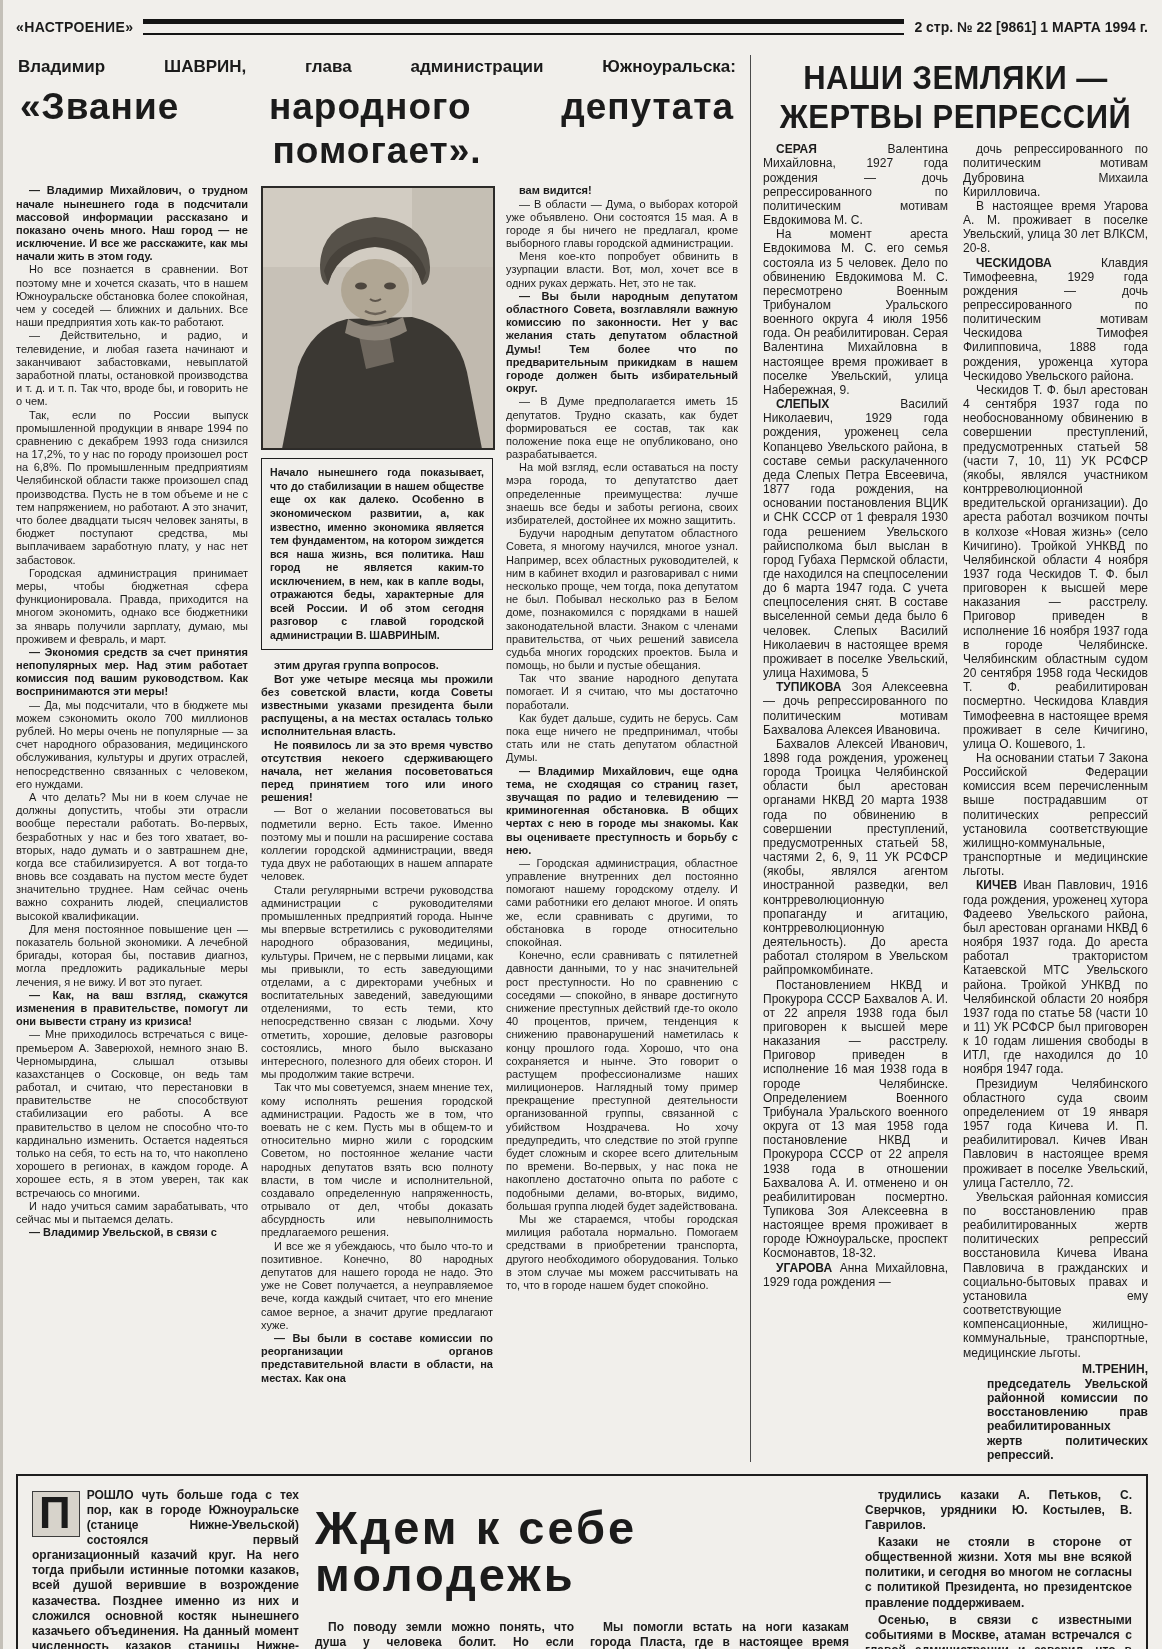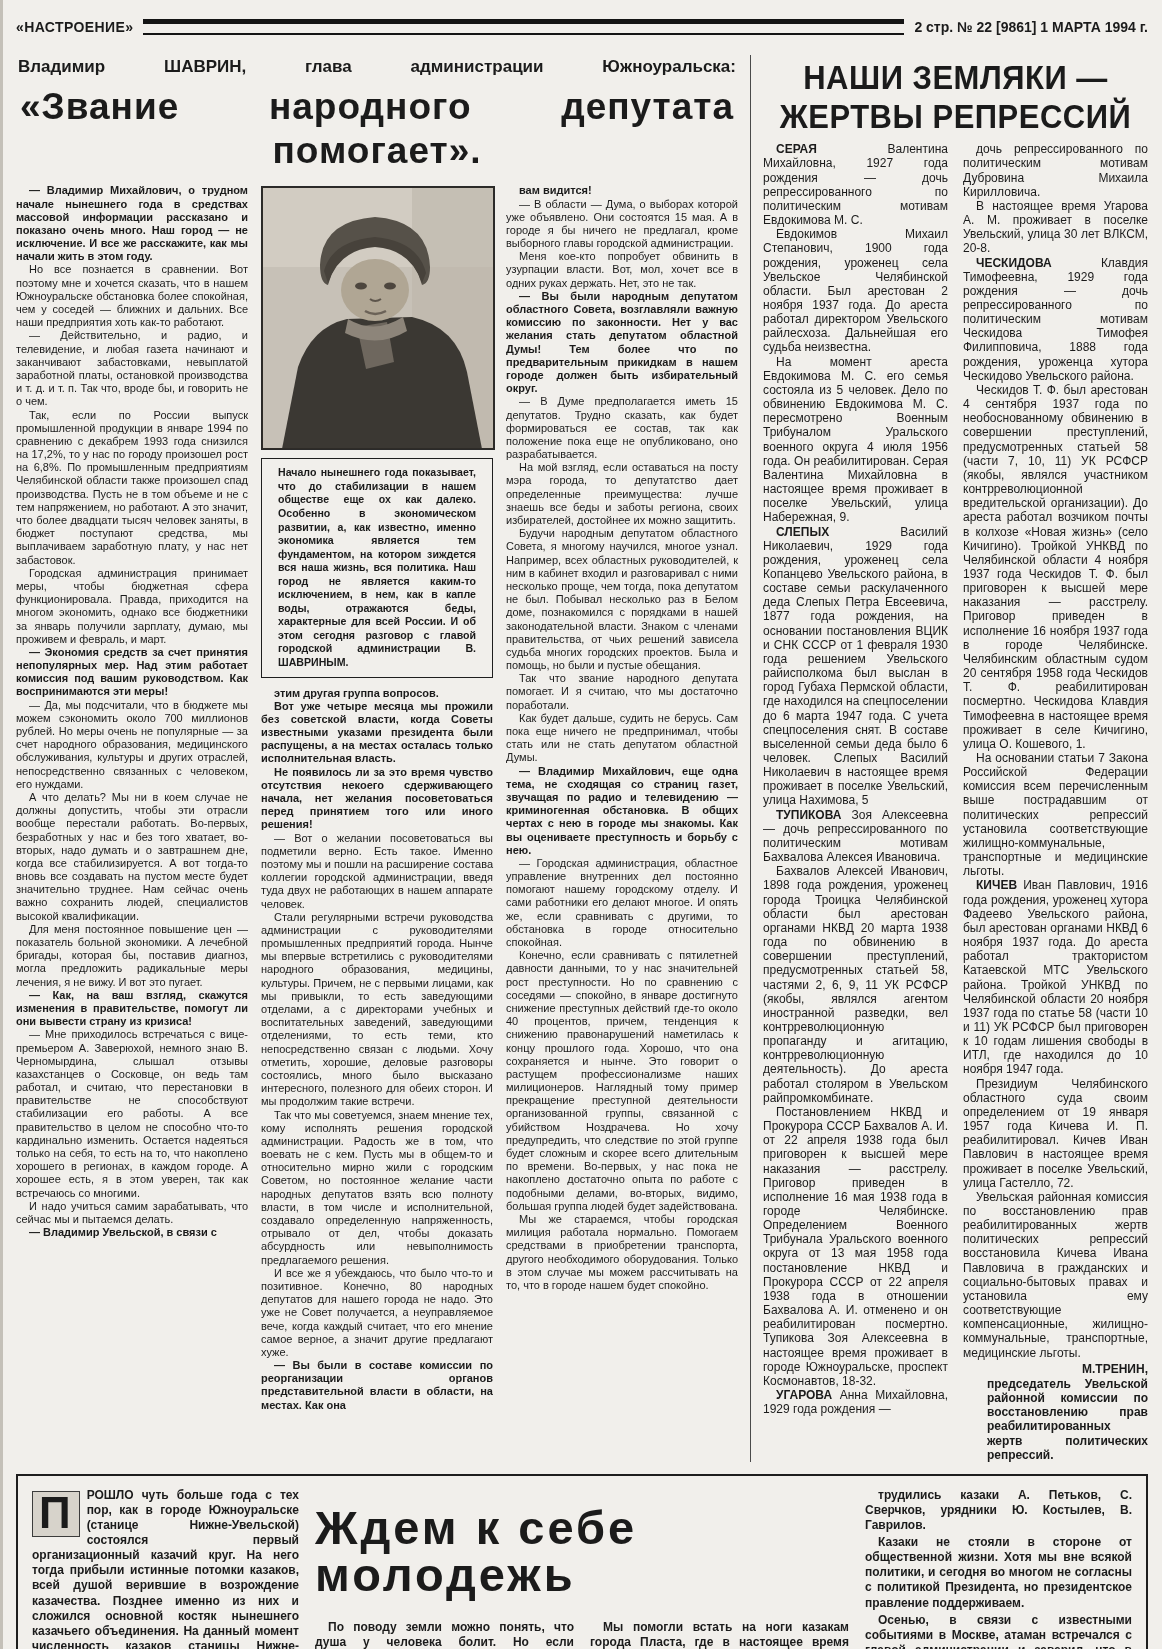--- a/index.html
+++ b/index.html
@@ -15,21 +15,21 @@
   .top{display:flex;margin-top:20px;align-items:stretch;}
   .interview{width:722px;flex:0 0 auto;}
   .kicker{font-weight:bold;font-size:17px;margin:2px 2px 0;text-align:justify;text-align-last:justify;}
   .headline{font-weight:bold;font-size:37px;line-height:1.18;margin:8px 4px 12px;
             text-align:justify;text-align-last:center;letter-spacing:1px;}
   .cols3{display:flex;gap:13px;}
   .col{flex:1;min-width:0;font-size:11px;line-height:1.2;text-align:justify;}
   p{margin:0;text-indent:13px;}
   p.b{font-weight:bold;}
   .photo-fig{border:1px solid #2a2a2a;margin:2px 0 8px;display:block;background:#c9c4bb;}
-  .caption-box{border:1.5px solid #1e1e1e;padding:7px 16px;font-weight:bold;font-size:10.6px;
+  .caption-box{border:1.5px solid #1e1e1e;padding:7px 8px;font-weight:bold;font-size:10.6px;
                line-height:1.28;margin-bottom:9px;text-align:justify;}
   
   .repr{flex:1;min-width:0;border-left:1px solid #4a4a4a;margin-left:12px;padding-left:12px;}
   .repr-headline{font-weight:bold;font-size:31px;line-height:1.15;text-align:center;
                  letter-spacing:.5px;margin:4px 0 12px;transform:scaleY(1.08);transform-origin:top;}
   .cols2{display:flex;gap:15px;}
   .rcol{flex:1;min-width:0;font-size:12px;line-height:1.18;text-align:justify;}
   p.sig-name{text-align:right;font-weight:bold;text-indent:0;margin-top:2px;}
   p.sig-title{font-weight:bold;text-indent:0;padding-left:24px;margin-top:1px;}
   
@@ -56,21 +56,21 @@
     <span class="issue">2 стр. № 22 [9861] 1 МАРТА 1994 г.</span>
   </div>
 
   <div class="top">
 
     <div class="interview">
       <div class="kicker">Владимир ШАВРИН, глава администрации Южноуральска:</div>
       <div class="headline">«Звание народного депутата помогает».</div>
       <div class="cols3">
         <div class="col">
-            <p class="b">— Владимир Михайлович, о трудном начале нынешнего года в средствах массовой информации рассказано и показано очень много. Наш город — не исключение. И все же расскажите, как мы начали жить в этом году.</p>
+            <p class="b">— Владимир Михайлович, о трудном начале нынешнего года в подсчитали массовой информации рассказано и показано очень много. Наш город — не исключение. И все же расскажите, как мы начали жить в этом году.</p>
             <p>Но все познается в сравнении. Вот поэтому мне и хочется сказать, что в нашем Южноуральске обстановка более спокойная, чем у соседей — ближних и дальних. Все наши предприятия хоть как-то работают.</p>
             <p>— Действительно, и радио, и телевидение, и любая газета начинают и заканчивают забастовками, невыплатой заработной платы, остановкой производства и т. д. и т. п. Так что, вроде бы, и говорить не о чем.</p>
             <p>Так, если по России выпуск промышленной продукции в январе 1994 по сравнению с декабрем 1993 года снизился на 17,2%, то у нас по городу произошел рост на 6,8%. По промышленным предприятиям Челябинской области также произошел спад производства. Пусть не в том объеме и не с тем напряжением, но работают. А это значит, что более двадцати тысяч человек заняты, в бюджет поступают средства, мы выплачиваем заработную плату, у нас нет забастовок.</p>
             <p>Городская администрация принимает меры, чтобы бюджетная сфера функционировала. Правда, приходится на многом экономить, однако все бюджетники за январь получили зарплату, думаю, мы проживем и февраль, и март.</p>
             <p class="b">— Экономия средств за счет принятия непопулярных мер. Над этим работает комиссия под вашим руководством. Как воспринимаются эти меры!</p>
             <p>— Да, мы подсчитали, что в бюджете мы можем сэкономить около 700 миллионов рублей. Но меры очень не популярные — за счет народного образования, медицинского обслуживания, культуры и других отраслей, непосредственно связанных с человеком, его нуждами.</p>
             <p>А что делать? Мы ни в коем случае не должны допустить, чтобы эти отрасли вообще перестали работать. Во-первых, безработных у нас и без того хватает, во-вторых, надо думать и о завтрашнем дне, когда все стабилизируется. А вот тогда-то вновь все создавать на пустом месте будет значительно труднее. Нам сейчас очень важно сохранить людей, специалистов высокой квалификации.</p>
             <p>Для меня постоянное повышение цен — показатель больной экономики. А лечебной бригады, которая бы, поставив диагноз, могла предложить радикальные меры лечения, я не вижу. И вот это пугает.</p>
             <p class="b">— Как, на ваш взгляд, скажутся изменения в правительстве, помогут ли они вывести страну из кризиса!</p>
             <p>— Мне приходилось встречаться с вице-премьером А. Заверюхой, немного знаю В. Черномырдина, слышал отзывы казахстанцев о Сосковце, он ведь там работал, и считаю, что перестановки в правительстве не способствуют стабилизации его работы. А все правительство в целом не способно что-то кардинально изменить. Остается надеяться только на себя, то есть на то, что накоплено хорошего в регионах, в каждом городе. А хорошее есть, я в этом уверен, так как встречаюсь со многими.</p>
@@ -126,21 +126,20 @@
     </div>
 
     <div class="repr">
       <div class="repr-headline">
         <div>НАШИ ЗЕМЛЯКИ —</div>
         <div>ЖЕРТВЫ РЕПРЕССИЙ</div>
       </div>
       <div class="cols2">
         <div class="rcol">
             <p><b>СЕРАЯ</b> Валентина Михайловна, 1927 года рождения — дочь репрессированного по политическим мотивам Евдокимова М. С.</p>
-            <p>Евдокимов Михаил Степанович, 1900 года рождения, уроженец села Увельское Челябинской области. Был арестован 2 ноября 1937 года. До ареста работал директором Увельского райлесхоза. Дальнейшая его судьба неизвестна.</p>
             <p>На момент ареста Евдокимова М. С. его семья состояла из 5 человек. Дело по обвинению Евдокимова М. С. пересмотрено Военным Трибуналом Уральского военного округа 4 июля 1956 года. Он реабилитирован. Серая Валентина Михайловна в настоящее время проживает в поселке Увельский, улица Набережная, 9.</p>
             <p><b>СЛЕПЫХ</b> Василий Николаевич, 1929 года рождения, уроженец села Копанцево Увельского района, в составе семьи раскулаченного деда Слепых Петра Евсеевича, 1877 года рождения, на основании постановления ВЦИК и СНК СССР от 1 февраля 1930 года решением Увельского райисполкома был выслан в город Губаха Пермской области, где находился на спецпоселении до 6 марта 1947 года. С учета спецпоселения снят. В составе выселенной семьи деда было 6 человек. Слепых Василий Николаевич в настоящее время проживает в поселке Увельский, улица Нахимова, 5</p>
             <p><b>ТУПИКОВА</b> Зоя Алексеевна — дочь репрессированного по политическим мотивам Бахвалова Алексея Ивановича.</p>
             <p>Бахвалов Алексей Иванович, 1898 года рождения, уроженец города Троицка Челябинской области был арестован органами НКВД 20 марта 1938 года по обвинению в совершении преступлений, предусмотренных статьей 58, частями 2, 6, 9, 11 УК РСФСР (якобы, являлся агентом иностранной разведки, вел контрреволюционную пропаганду и агитацию, контрреволюционную деятельность). До ареста работал столяром в Увельском райпромкомбинате.</p>
             <p>Постановлением НКВД и Прокурора СССР Бахвалов А. И. от 22 апреля 1938 года был приговорен к высшей мере наказания — расстрелу. Приговор приведен в исполнение 16 мая 1938 года в городе Челябинске. Определением Военного Трибунала Уральского военного округа от 13 мая 1958 года постановление НКВД и Прокурора СССР от 22 апреля 1938 года в отношении Бахвалова А. И. отменено и он реабилитирован посмертно. Тупикова Зоя Алексеевна в настоящее время проживает в городе Южноуральске, проспект Космонавтов, 18-32.</p>
             <p><b>УГАРОВА</b> Анна Михайловна, 1929 года рождения —</p>
           </div>
         <div class="rcol">
             <p>дочь репрессированного по политическим мотивам Дубровина Михаила Кирилловича.</p>
             <p>В настоящее время Угарова А. М. проживает в поселке Увельский, улица 30 лет ВЛКСМ, 20-8.</p>

